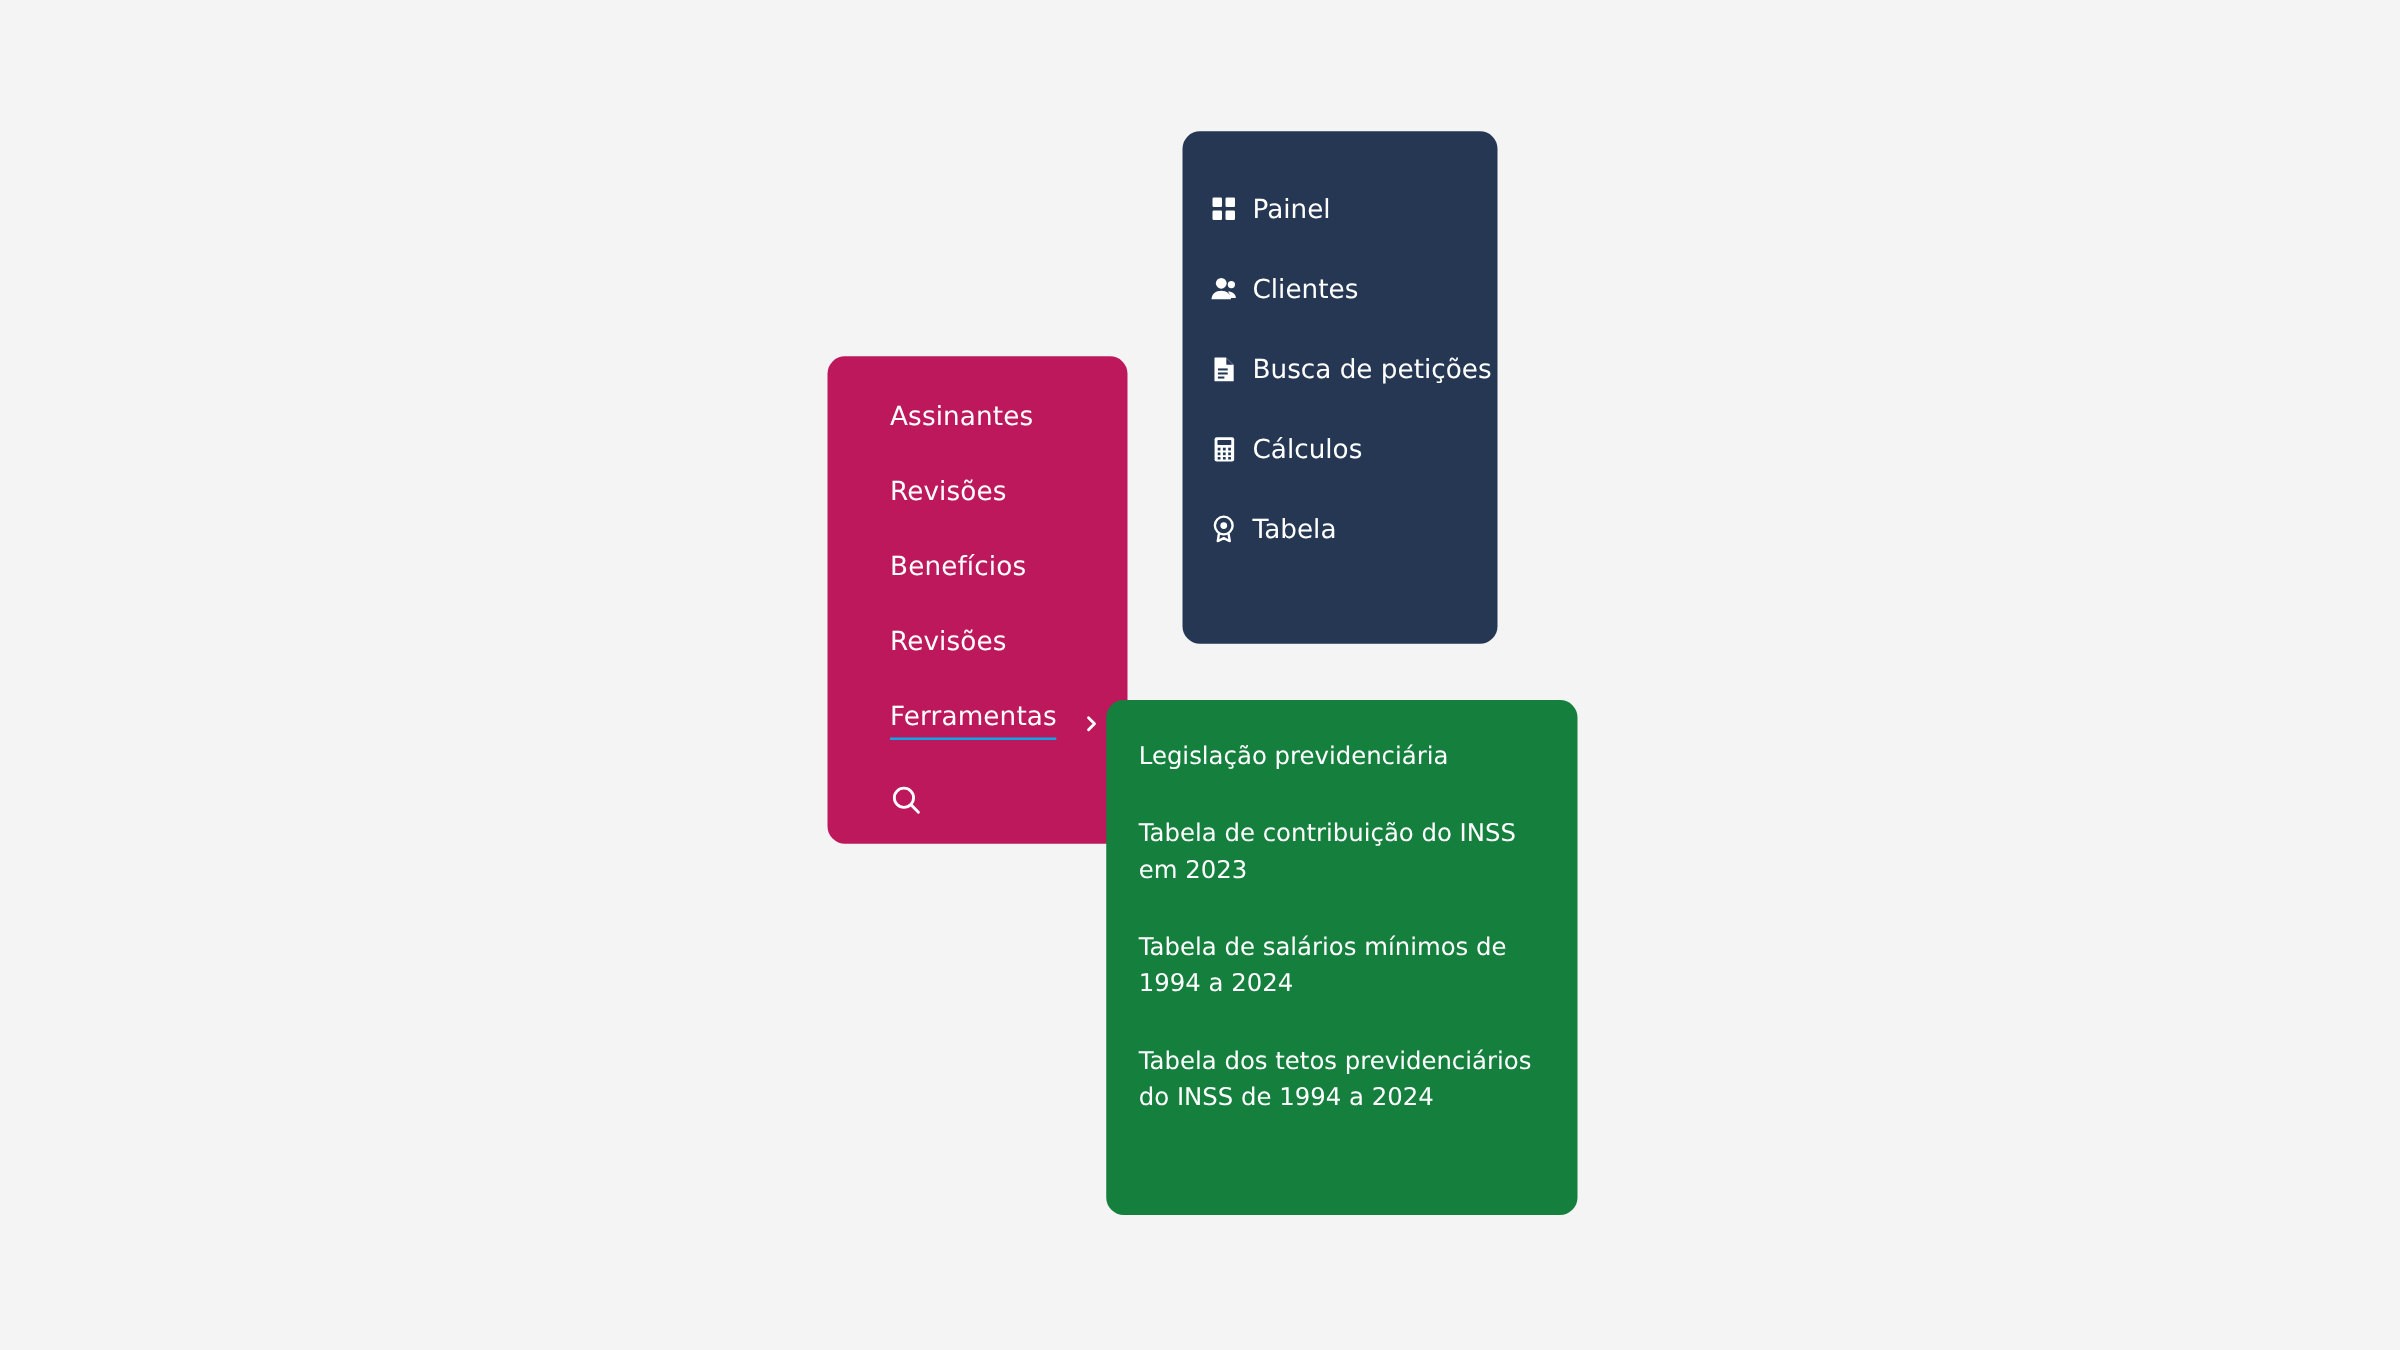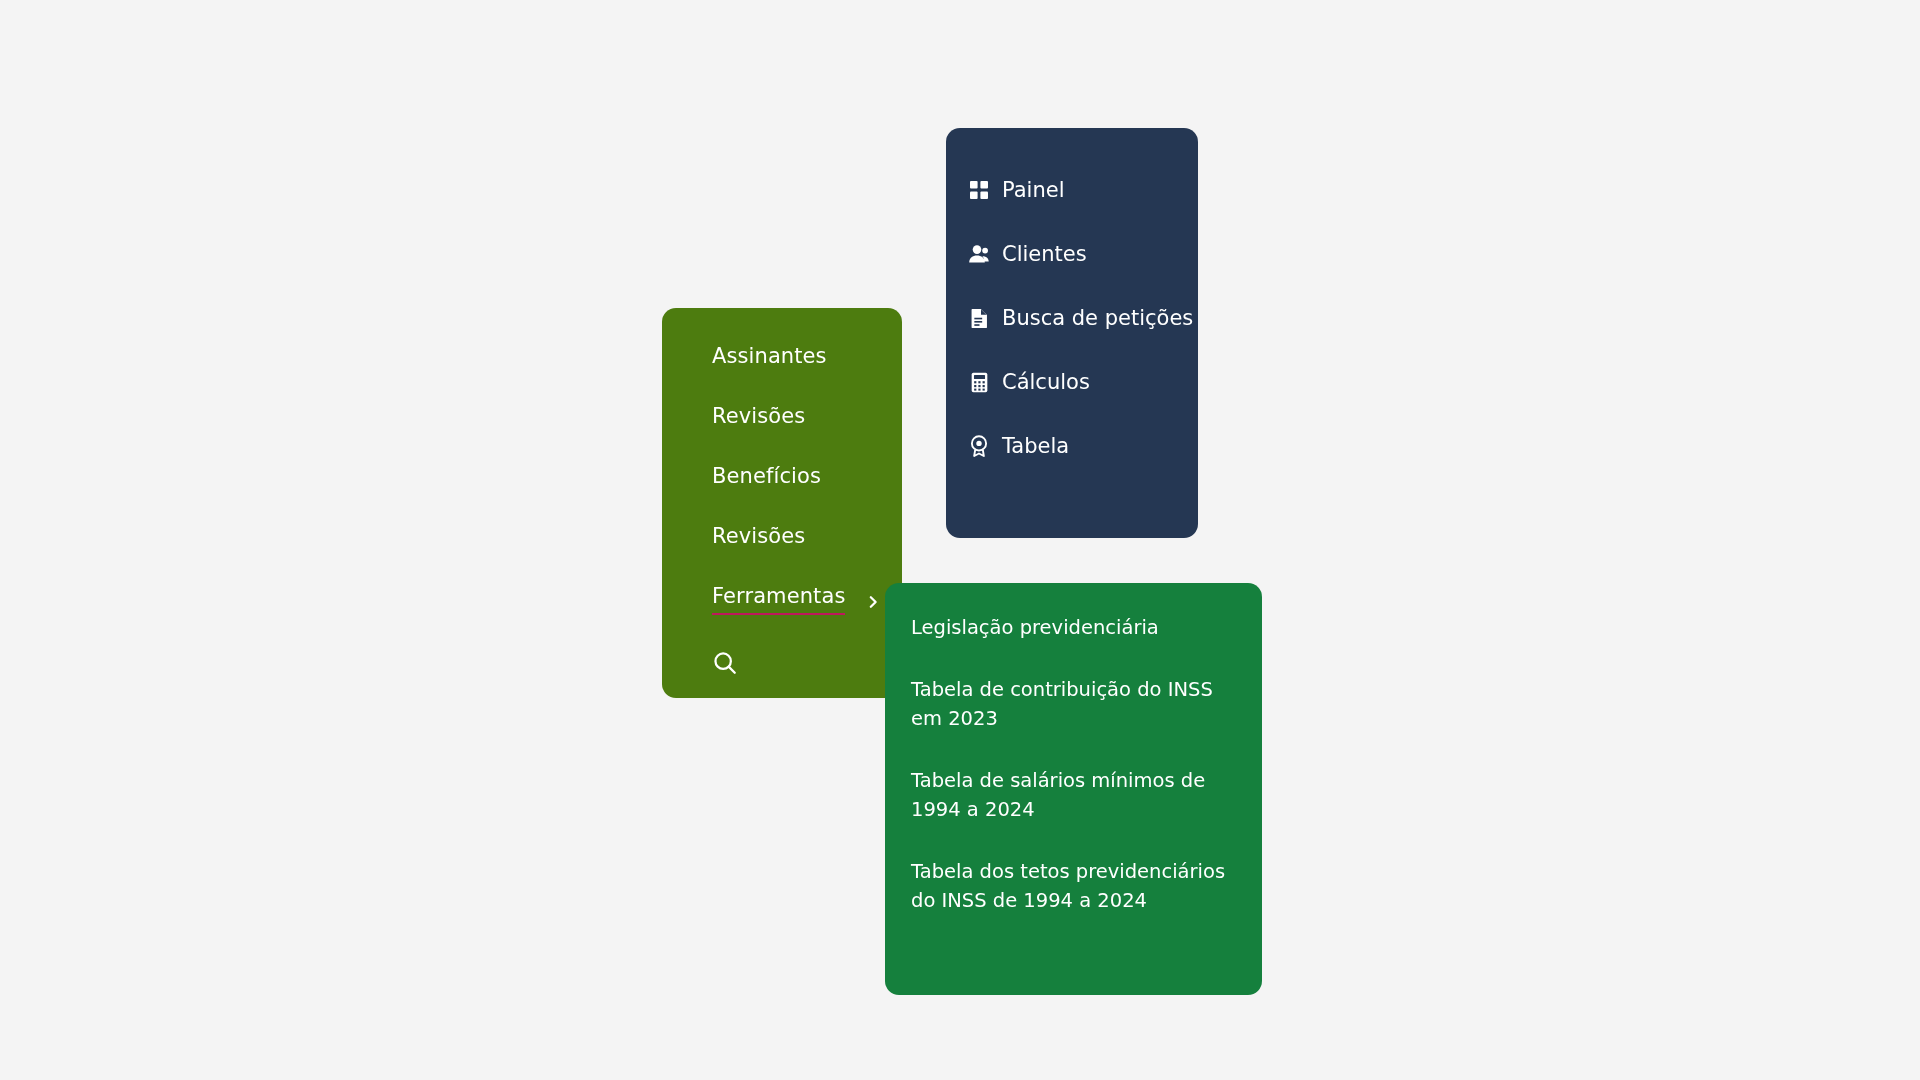--- a/index.html
+++ b/index.html
@@ -18,51 +18,50 @@
   .stage {
     position: absolute;
     inset: 0;
   }
 
   
   .panel {
     position: absolute;
     border-radius: 14px;
     box-sizing: border-box;
-    margin-top: 23px;
   }
 
   
   #panel-primary {
     left: 662px;
     top: 285px;
     width: 240px;
     height: 390px;
-    background: #4d7c0f;
+    background: #be185d;
     z-index: 2;
     padding: 34px 0 0 0;
   }
   #panel-primary .nav-item {
     display: block;
     padding: 0 0 0 50px;
     height: 60px;
     line-height: 28px;
     color: #ffffff;
     font-size: 21px;
     letter-spacing: 0.1px;
     white-space: nowrap;
     cursor: pointer;
     position: relative;
   }
   #panel-primary .nav-item .lbl {
     display: inline-block;
     vertical-align: top;
   }
   #panel-primary .nav-item.active .lbl {
-    border-bottom: 2px solid #be185d;
+    border-bottom: 2px solid #0ea5e9;
     padding-bottom: 3px;
   }
   .chev {
     display: inline-block;
     width: 14px;
     height: 14px;
     margin-left: 14px;
     vertical-align: top;
     margin-top: 6px;
   }

